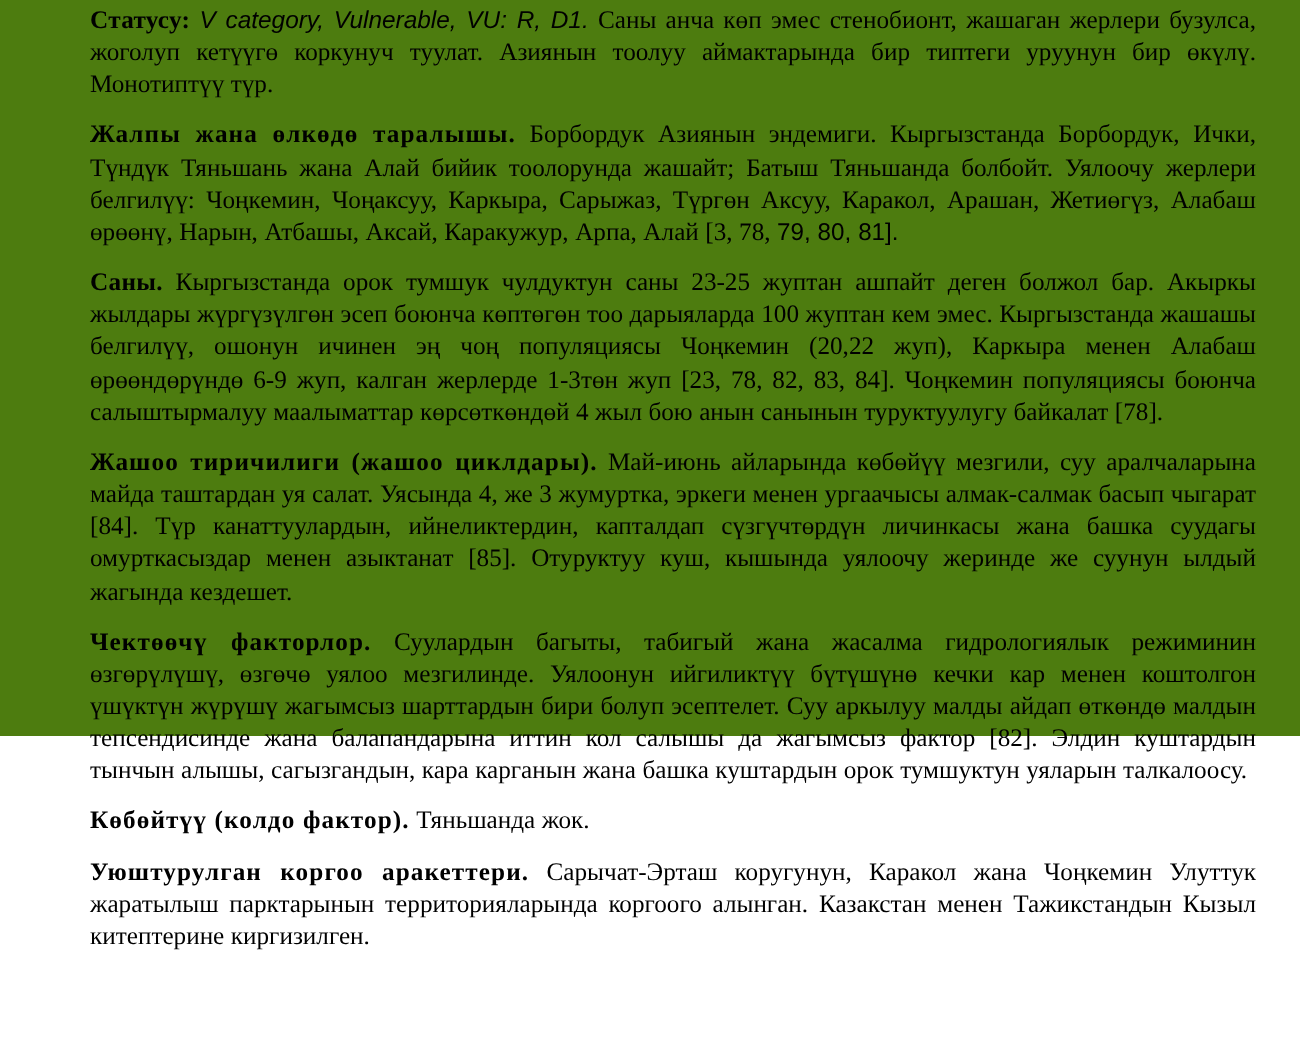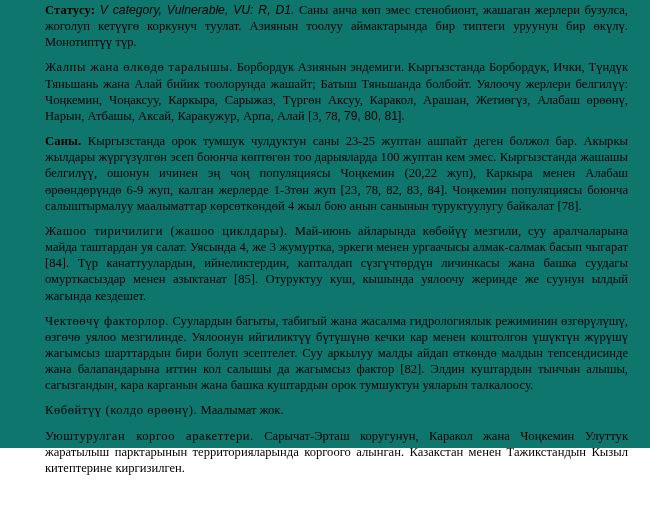--- a/index.html
+++ b/index.html
@@ -10,44 +10,44 @@
   body {
     width: 650px;
     height: 524px;
     overflow: hidden;
     font-family: "Liberation Serif", "DejaVu Serif", serif;
     color: #000000;
   }
   .page {
     box-sizing: border-box;
     width: 650px;
-    height: 448px;
+    height: 368px;
     padding: 2px 22px 0 45px;
-    background: #0f766e;
+    background: #4d7c0f;
   }
   .para {
     margin: 0 0 9px 0;
     text-align: justify;
     text-indent: 0;
     font-size: 12.6px;
     line-height: 16.15px;
     letter-spacing: 0.0px;
     word-spacing: 0.1px;
     hyphens: none;
   }
   .para:last-child {
     margin-bottom: 0;
   }
   .hdr {
     font-weight: bold;
     font-family: "Liberation Serif", "DejaVu Serif", serif;
     letter-spacing: 0.15px;
   }
   .hdr-wide {
-    font-weight: normal;
+    font-weight: bold;
     font-family: "Liberation Serif", "DejaVu Serif", serif;
     letter-spacing: 0.55px;
   }
   .ital {
     font-style: italic;
     font-family: "Liberation Sans", "DejaVu Sans", sans-serif;
     font-size: 12.2px;
   }
   .body-txt {
     font-family: "Liberation Serif", "DejaVu Serif", serif;
@@ -77,20 +77,20 @@
 
   <p class="para">
     <span class="hdr-wide">Жашоо тиричилиги (жашоо циклдары).</span><span> </span><span class="body-txt">Май-июнь айларында көбөйүү мезгили, суу аралчаларына майда таштардан уя салат. Уясында 4, же 3 жумуртка, эркеги менен ургаачысы алмак-салмак басып чыгарат [84]. Түр канаттуулардын, ийнеликтердин, капталдап сүзгүчтөрдүн личинкасы жана башка суудагы омурткасыздар менен азыктанат [85]. Отуруктуу куш, кышында уялоочу жеринде же суунун ылдый жагында кездешет.</span>
   </p>
 
   <p class="para">
     <span class="hdr-wide">Чектөөчү факторлор.</span><span> </span><span class="body-txt">Суулардын багыты, табигый жана жасалма гидрологиялык режиминин өзгөрүлүшү, өзгөчө уялоо мезгилинде. Уялоонун ийгиликтүү бүтүшүнө кечки кар менен коштолгон үшүктүн жүрүшү жагымсыз шарттардын бири болуп эсептелет. Суу аркылуу малды айдап өткөндө малдын тепсендисинде жана балапандарына иттин кол салышы да жагымсыз фактор [82]. Элдин куштардын тынчын алышы, сагызгандын, кара карганын жана башка куштардын орок тумшуктун уяларын талкалоосу.</span>
   </p>
 
   <p class="para">
-    <span class="hdr-wide">Көбөйтүү (колдо өрөөнү).</span><span> </span><span class="body-txt">Маалымат жок.</span>
+    <span class="hdr-wide">Көбөйтүү (колдо фактор).</span><span> </span><span class="body-txt">Тяньшанда жок.</span>
   </p>
 
   <p class="para">
     <span class="hdr-wide">Уюштурулган коргоо аракеттери.</span><span> </span><span class="body-txt">Сарычат-Эрташ коругунун, Каракол жана Чоңкемин Улуттук жаратылыш парктарынын территорияларында коргоого алынган. Казакстан менен Тажикстандын Кызыл китептерине киргизилген.</span>
   </p>
 
 </div>
 
 </body></html>

